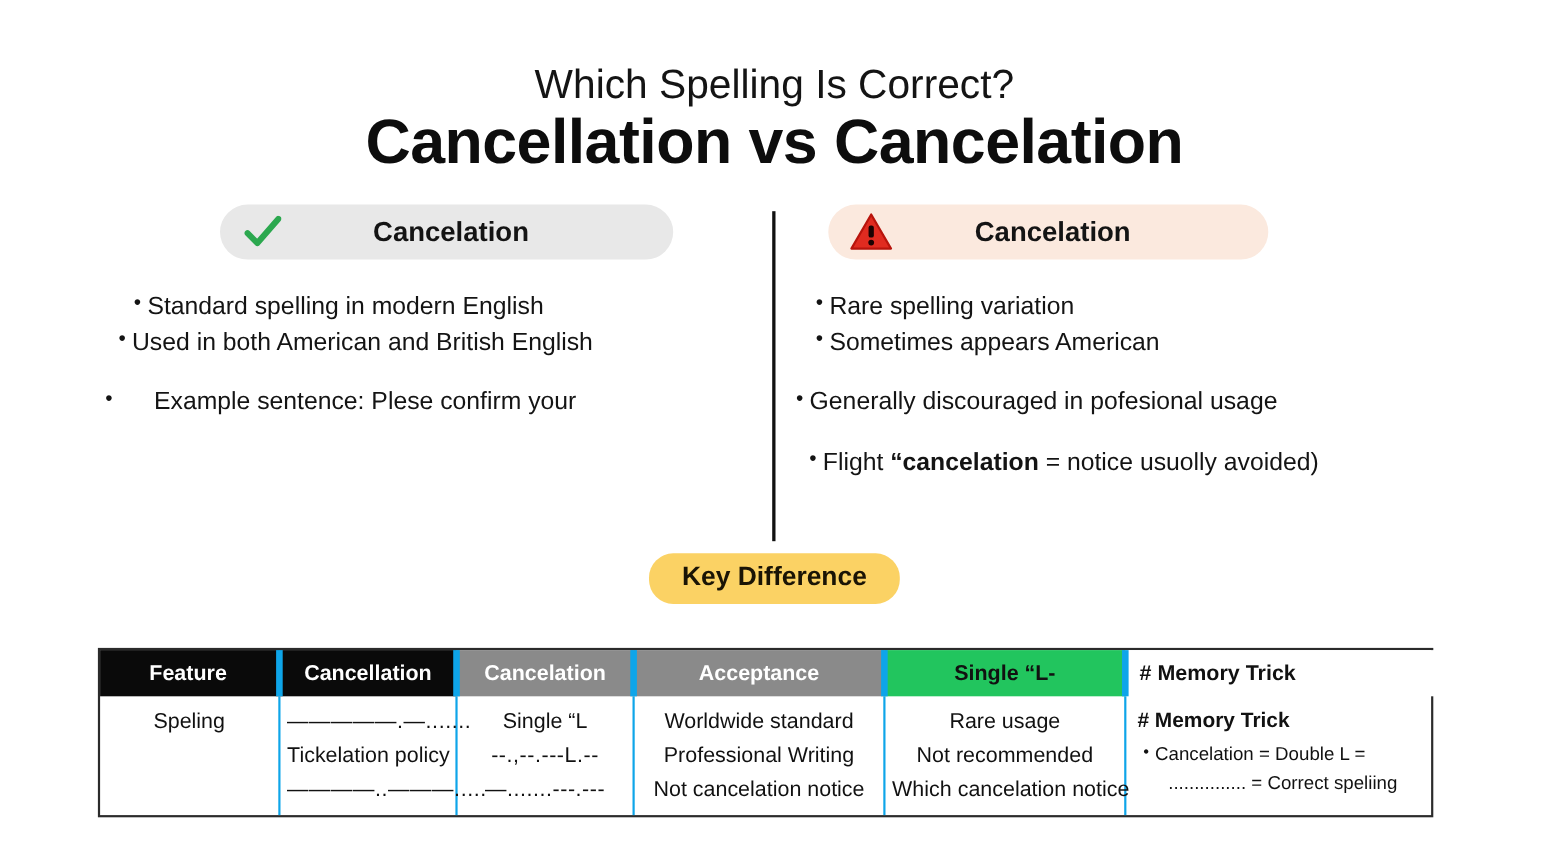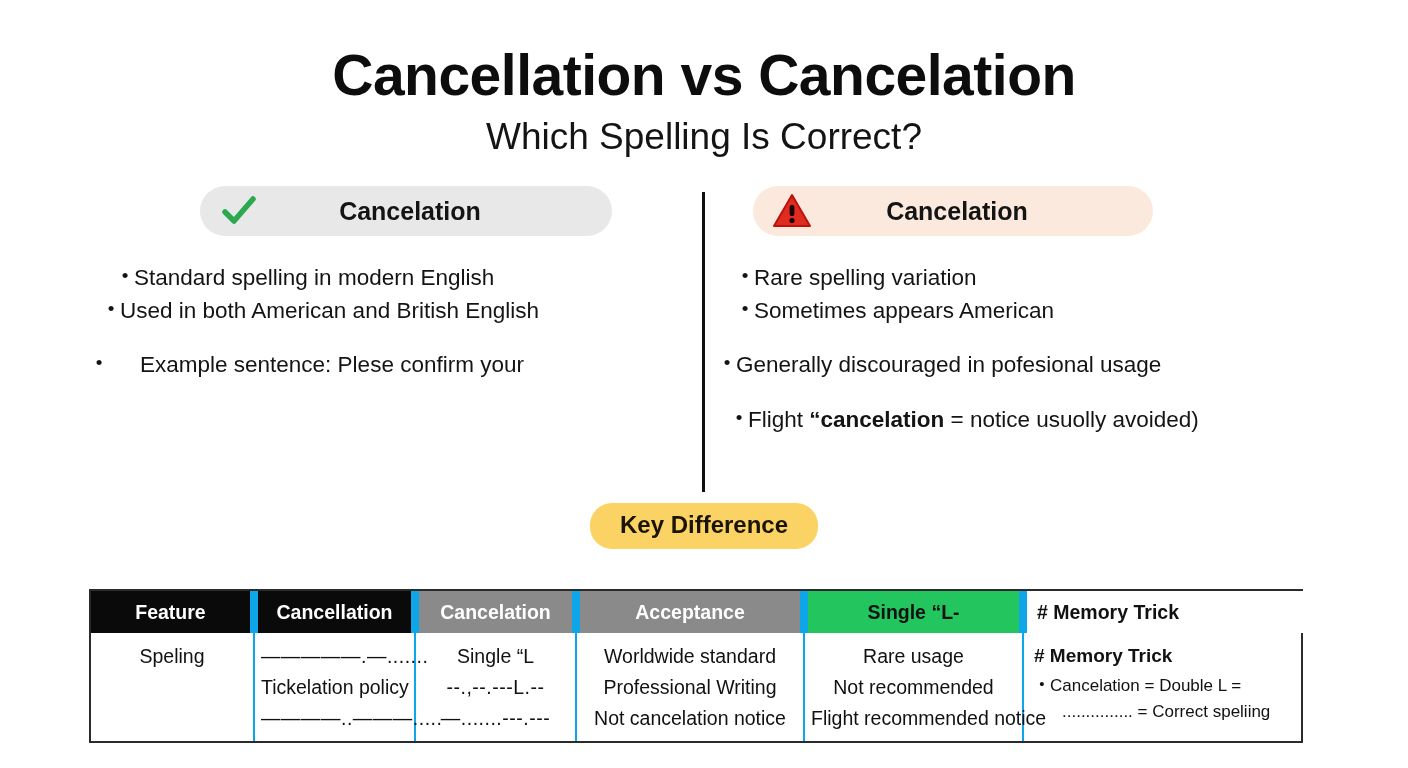--- a/index.html
+++ b/index.html
@@ -146,21 +146,21 @@
   table {
     border-collapse: collapse;
     width: 100%;
     table-layout: fixed;
   }
   thead th {
     height: 42px;
     font-size: 19.5px;
     font-weight: bold;
     padding: 0 6px;
-    border-right: 8px solid #0ea5e9;
+    border-right: 6px solid #0ea5e9;
     box-sizing: border-box;
   }
   thead th:last-child { border-right: none; }
   .th-black { background: #0a0a0a; color: #ffffff; }
   .th-gray  { background: #8a8a8a; color: #ffffff; }
   .th-light { background: #22c55e; color: #111111; }
   .th-white { background: #ffffff; color: #111111; text-align: left; padding-left: 10px; }
 
   tbody td {
     height: 108px;
@@ -202,22 +202,22 @@
   col.c2 { width: 161px; }
   col.c3 { width: 161px; }
   col.c4 { width: 228px; }
   col.c5 { width: 219px; }
   col.c6 { width: 282px; }
 </style>
 </head>
 <body>
 
 <div id="title-block">
+  <div id="subtitle">Which Spelling Is Correct?</div>
   <div id="main-title">Cancellation vs Cancelation</div>
-  <div id="subtitle">Which Spelling Is Correct?</div>
 </div>
 
 <div id="compare">
 
   <div id="center-divider"></div>
 
   <div class="col" id="col-left">
     <div class="pill" id="pill-left">
       <span class="pill-icon">
         <svg width="34" height="30" viewBox="0 0 34 30" aria-hidden="true">
@@ -320,21 +320,21 @@
 
         <td>
           <div class="cell-line">Worldwide standard</div>
           <div class="cell-line">Professional Writing</div>
           <div class="cell-line">Not cancelation notice</div>
         </td>
 
         <td>
           <div class="cell-line">Rare usage</div>
           <div class="cell-line">Not recommended</div>
-          <div class="cell-line">Flight recommended notice</div>
+          <div class="cell-line">Which cancelation notice</div>
         </td>
 
         <td class="memory-cell">
           <div class="memory-head"># Memory Trick</div>
           <div class="memory-bullet">
             <span class="bullet-dot">•</span>
             <span>Cancelation = Double L =</span>
           </div>
           <div class="memory-sub">............... = Correct speliing</div>
         </td>

